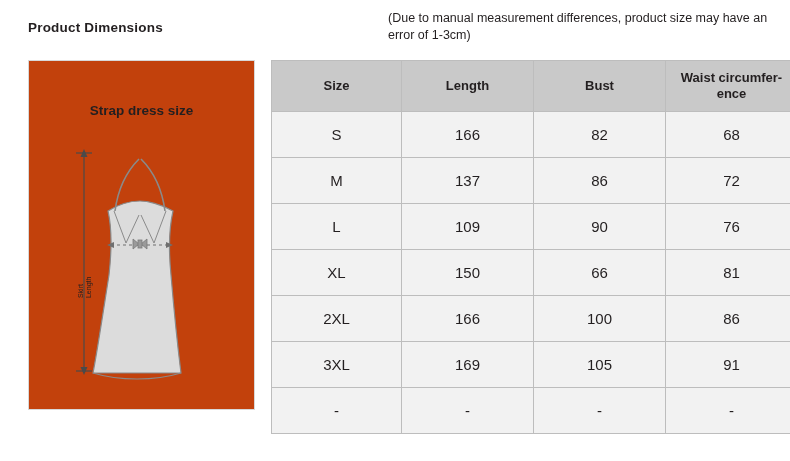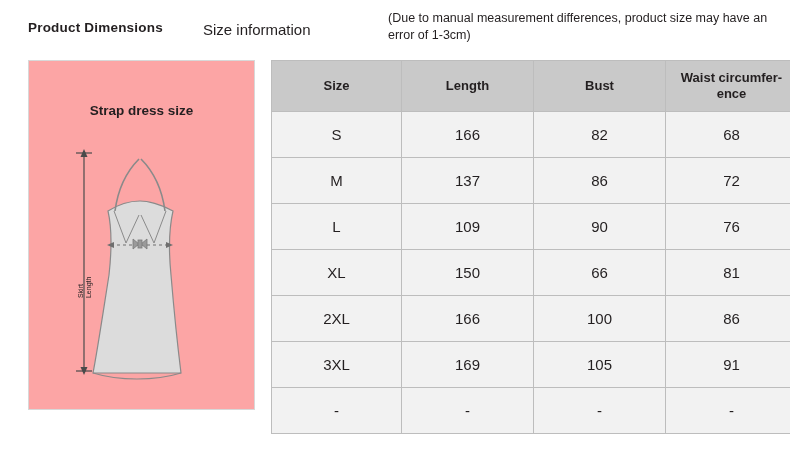--- a/index.html
+++ b/index.html
@@ -46,21 +46,21 @@
     line-height: 1.35;
     color: #231f20;
   }
   
   .diagram-panel {
     position: absolute;
     left: 28px;
     top: 60px;
     width: 227px;
     height: 350px;
-    background: #fca5a5;
+    background: #c2410c;
     border: 1px solid #d8d8d8;
     box-sizing: border-box;
   }
   .diagram-caption {
     position: absolute;
     left: 0;
     top: 42px;
     width: 100%;
     text-align: center;
     font-size: 13.5px;
@@ -119,21 +119,20 @@
   .col-bust { width: 123px; }
   .col-waist { width: 123px; }
 </style>
 </head>
 <body>
 
 <div class="page">
 
   <div class="title-product-dimensions">Product Dimensions</div>
 
-  <div class="title-size-information">Size information</div>
 
   <div class="note">(Due to manual measurement differences, product size may have an error of 1-3cm)</div>
 
   <div class="diagram-panel">
 
     <div class="diagram-caption">Strap dress size</div>
 
     <svg class="diagram-svg" width="227" height="350" viewBox="0 0 227 350">
 
       <g stroke="#4a4a4a" stroke-width="1.2" fill="none">

